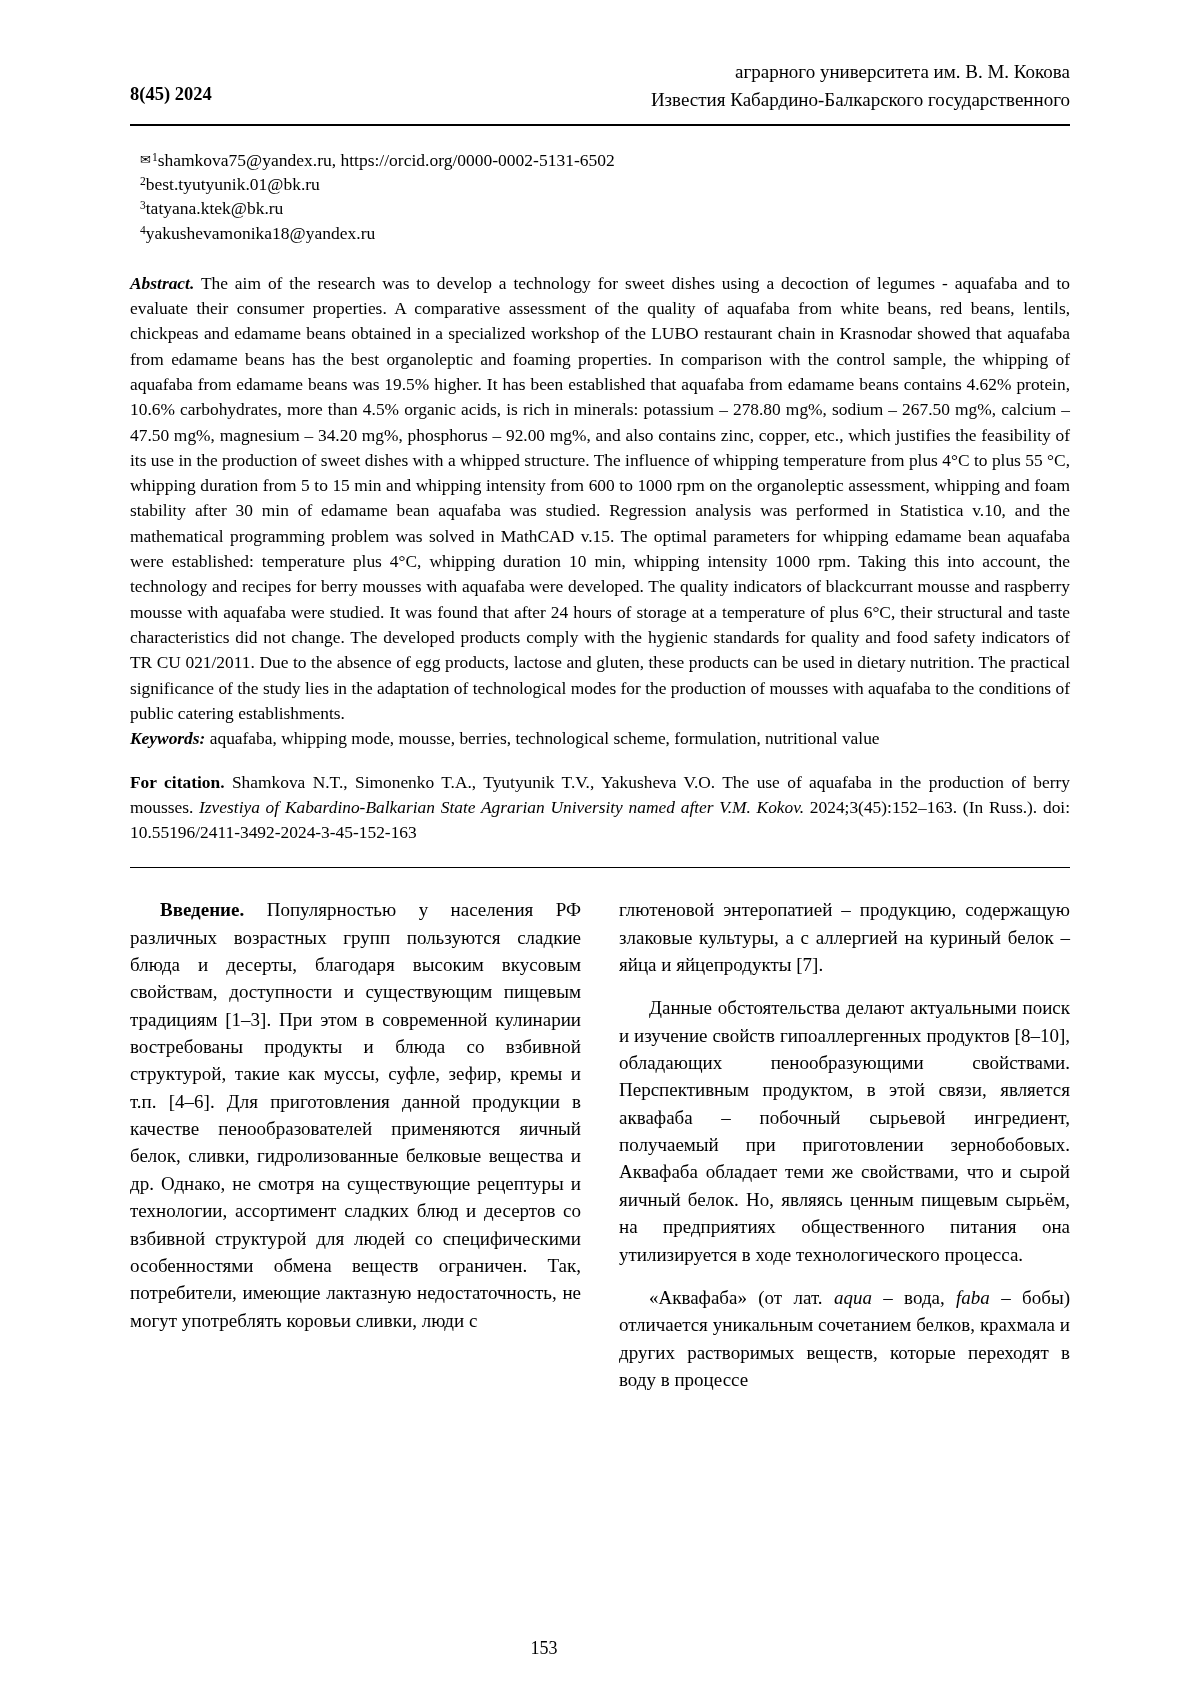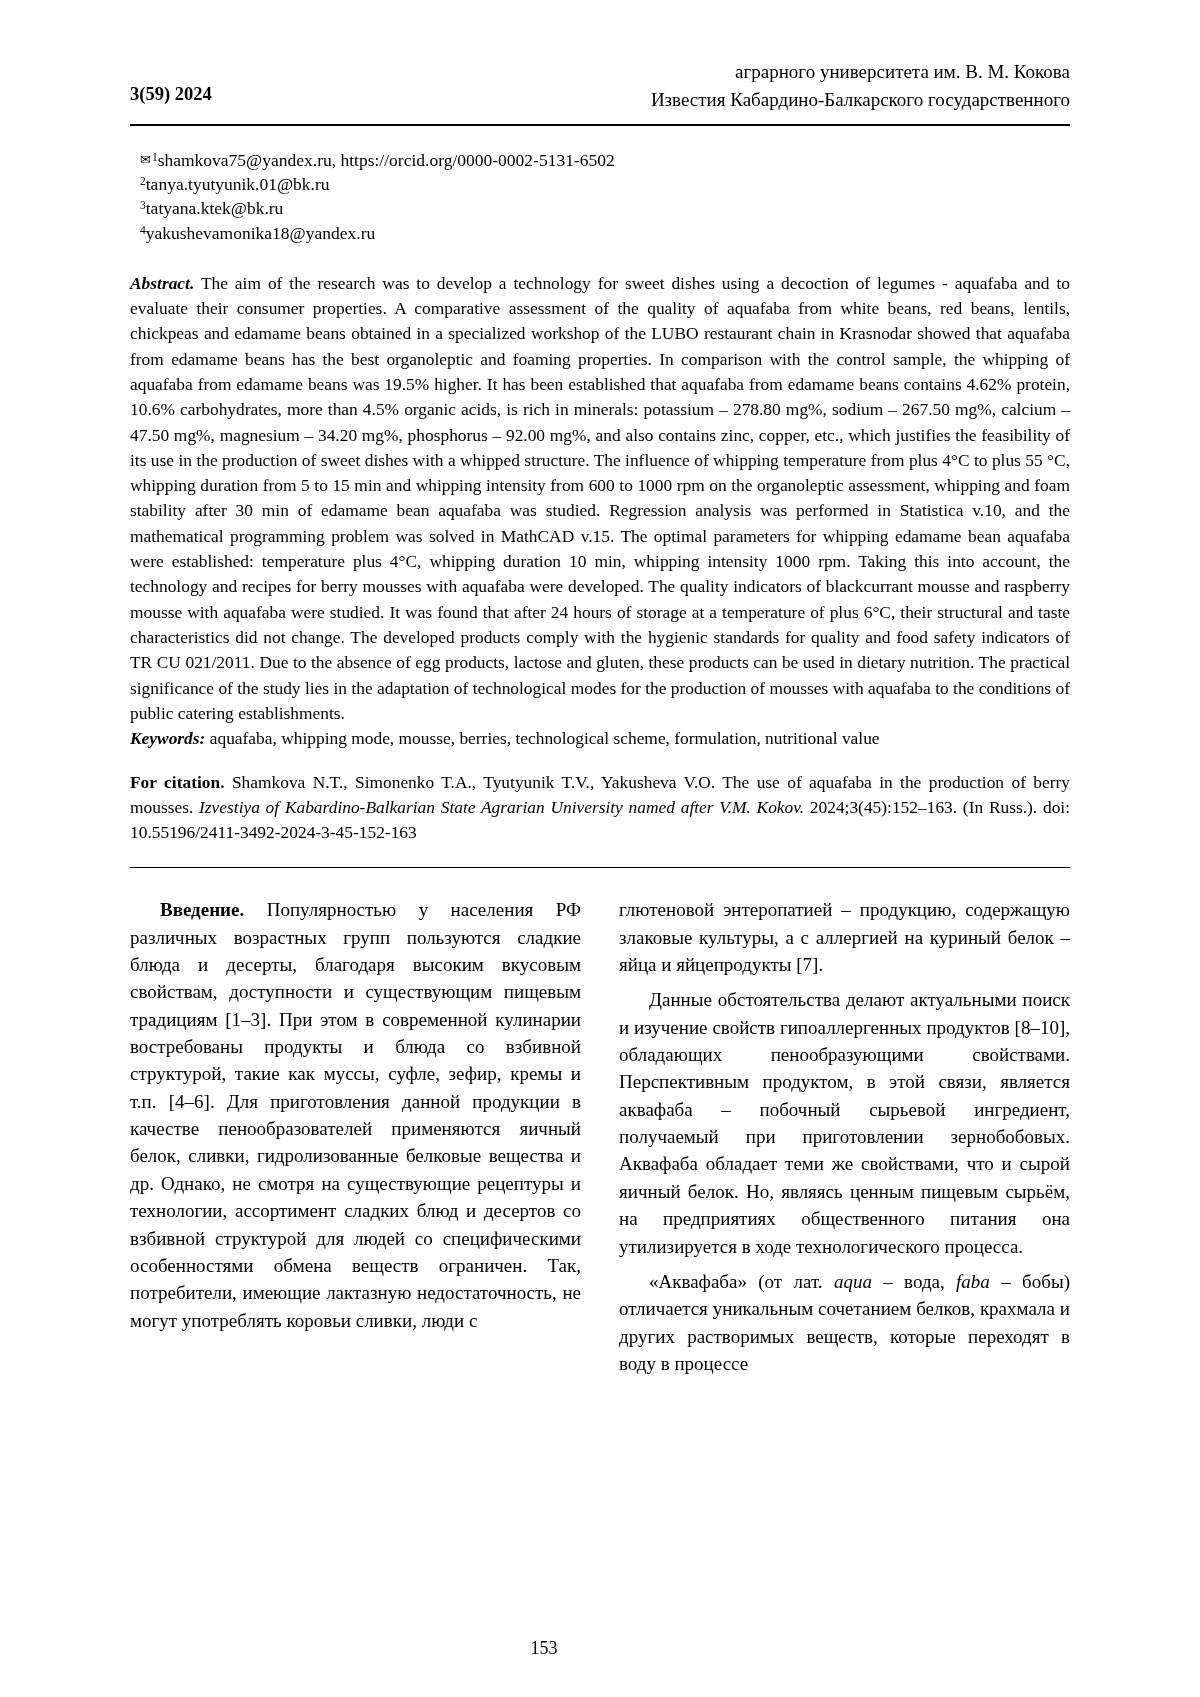--- a/index.html
+++ b/index.html
@@ -115,51 +115,51 @@
     font-size: 19px;
     line-height: 1.44;
     text-align: justify;
     text-justify: inter-word;
     hyphens: auto;
   }
   .col p {
     margin: 0;
     text-indent: 30px;
   }
-  .col p + p { margin-top: 8px; }
+  .col p + p { margin-top: 16px; }
   .col .bold { font-weight: bold; }
   .col .ital { font-style: italic; }
 
   
   .folio {
     position: absolute;
     bottom: 38px;
     left: 0;
     width: 1088px;
     text-align: center;
     font-size: 18px;
   }
 </style>
 </head>
 <body>
 
 <div class="page">
 
   <div class="header">
-    <div class="issue">3(59) 2024</div>
+    <div class="issue">8(45) 2024</div>
     <div class="journal-title">
       <div>аграрного университета им. В. М. Кокова</div>
       <div>Известия Кабардино-Балкарского государственного</div>
     </div>
   </div>
   <div class="rule-top"></div>
 
   <div class="emails">
     <div><span class="env-icon">✉</span><sup class="num">1</sup><span>shamkova75@yandex.ru, https://orcid.org/0000-0002-5131-6502</span></div>
-    <div><sup class="num">2</sup><span>tanya.tyutyunik.01@bk.ru</span></div>
+    <div><sup class="num">2</sup><span>best.tyutyunik.01@bk.ru</span></div>
     <div><sup class="num">3</sup><span>tatyana.ktek@bk.ru</span></div>
     <div><sup class="num">4</sup><span>yakushevamonika18@yandex.ru</span></div>
   </div>
 
   <div class="abstract">
     <span class="lead">Abstract.</span>
     <span>The aim of the research was to develop a technology for sweet dishes using a decoction of legumes - aquafaba and to evaluate their consumer properties. A comparative assessment of the quality of aquafaba from white beans, red beans, lentils, chickpeas and edamame beans obtained in a specialized workshop of the LUBO restaurant chain in Krasnodar showed that aquafaba from edamame beans has the best organoleptic and foaming properties. In comparison with the control sample, the whipping of aquafaba from edamame beans was 19.5% higher. It has been established that aquafaba from edamame beans contains 4.62% protein, 10.6% carbohydrates, more than 4.5% organic acids, is rich in minerals: potassium – 278.80 mg%, sodium – 267.50 mg%, calcium – 47.50 mg%, magnesium – 34.20 mg%, phosphorus – 92.00 mg%, and also contains zinc, copper, etc., which justifies the feasibility of its use in the production of sweet dishes with a whipped structure. The influence of whipping temperature from plus 4°C to plus 55 °C, whipping duration from 5 to 15 min and whipping intensity from 600 to 1000 rpm on the organoleptic assessment, whipping and foam stability after 30 min of edamame bean aquafaba was studied. Regression analysis was performed in Statistica v.10, and the mathematical programming problem was solved in MathCAD v.15. The optimal parameters for whipping edamame bean aquafaba were established: temperature plus 4°C, whipping duration 10 min, whipping intensity 1000 rpm. Taking this into account, the technology and recipes for berry mousses with aquafaba were developed. The quality indicators of blackcurrant mousse and raspberry mousse with aquafaba were studied. It was found that after 24 hours of storage at a temperature of plus 6°C, their structural and taste characteristics did not change. The developed products comply with the hygienic standards for quality and food safety indicators of TR CU 021/2011. Due to the absence of egg products, lactose and gluten, these products can be used in dietary nutrition. The practical significance of the study lies in the adaptation of technological modes for the production of mousses with aquafaba to the conditions of public catering establishments.</span>
   </div>
 
   <div class="keywords">

